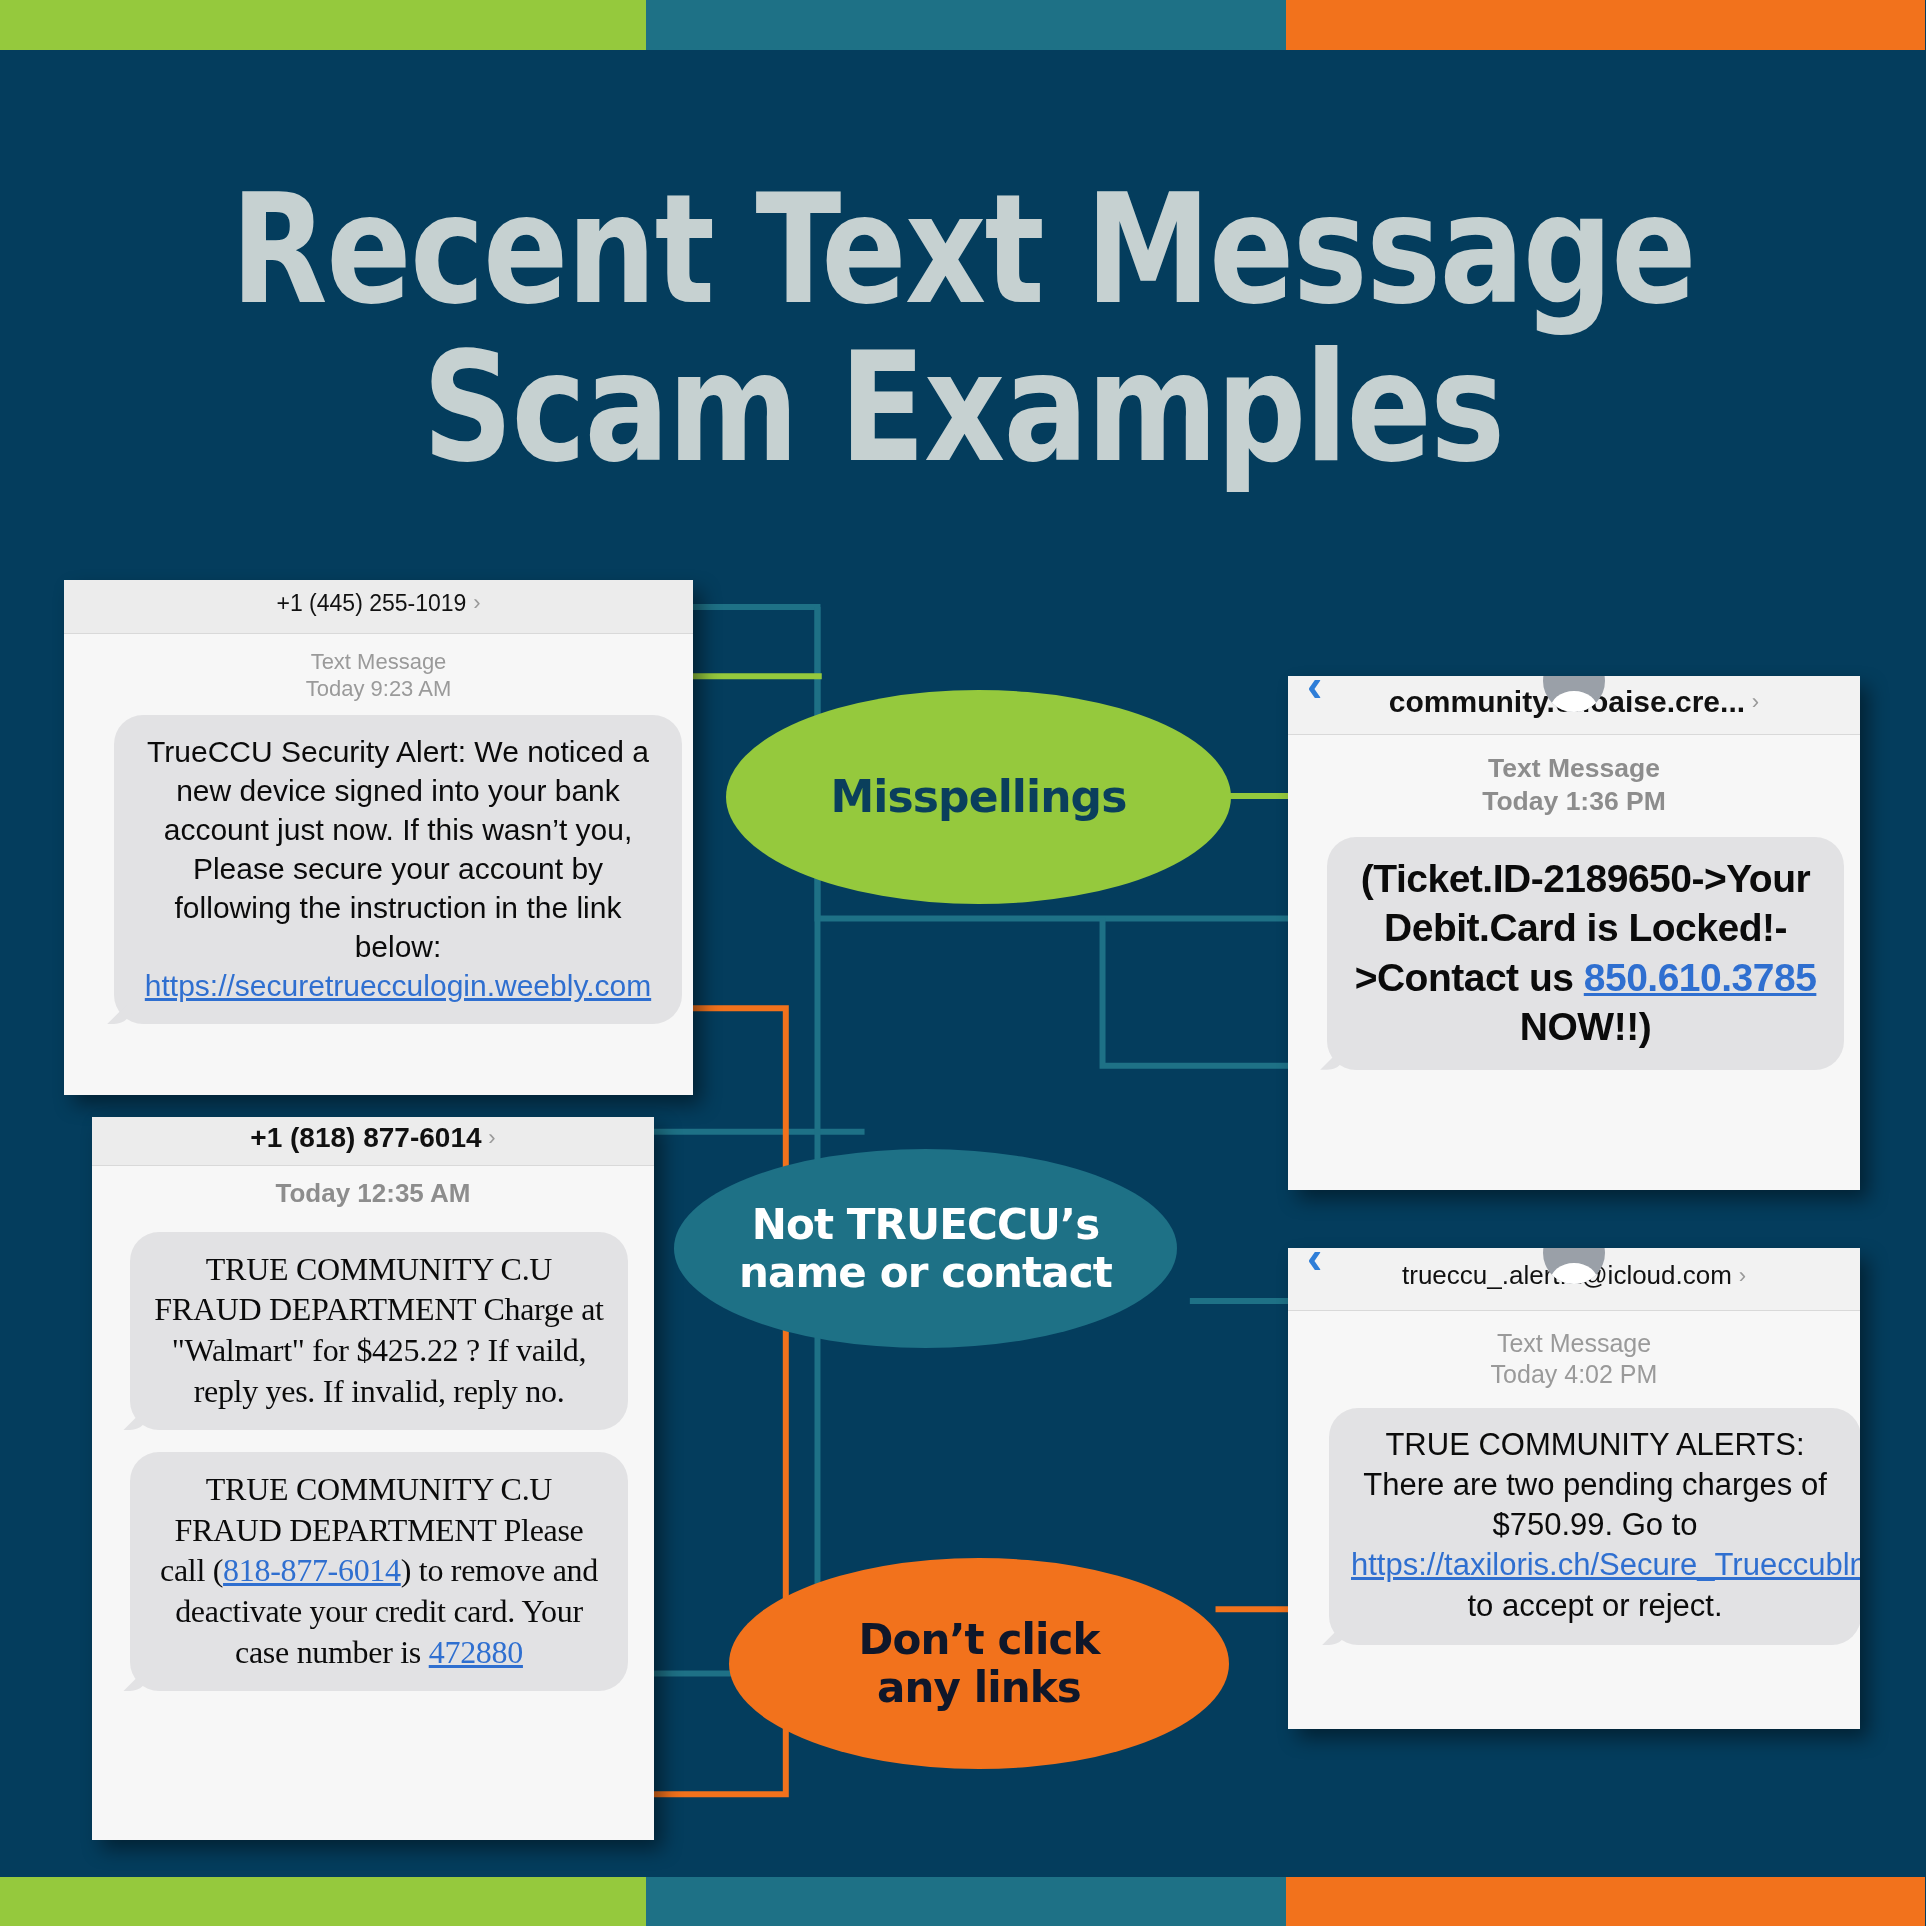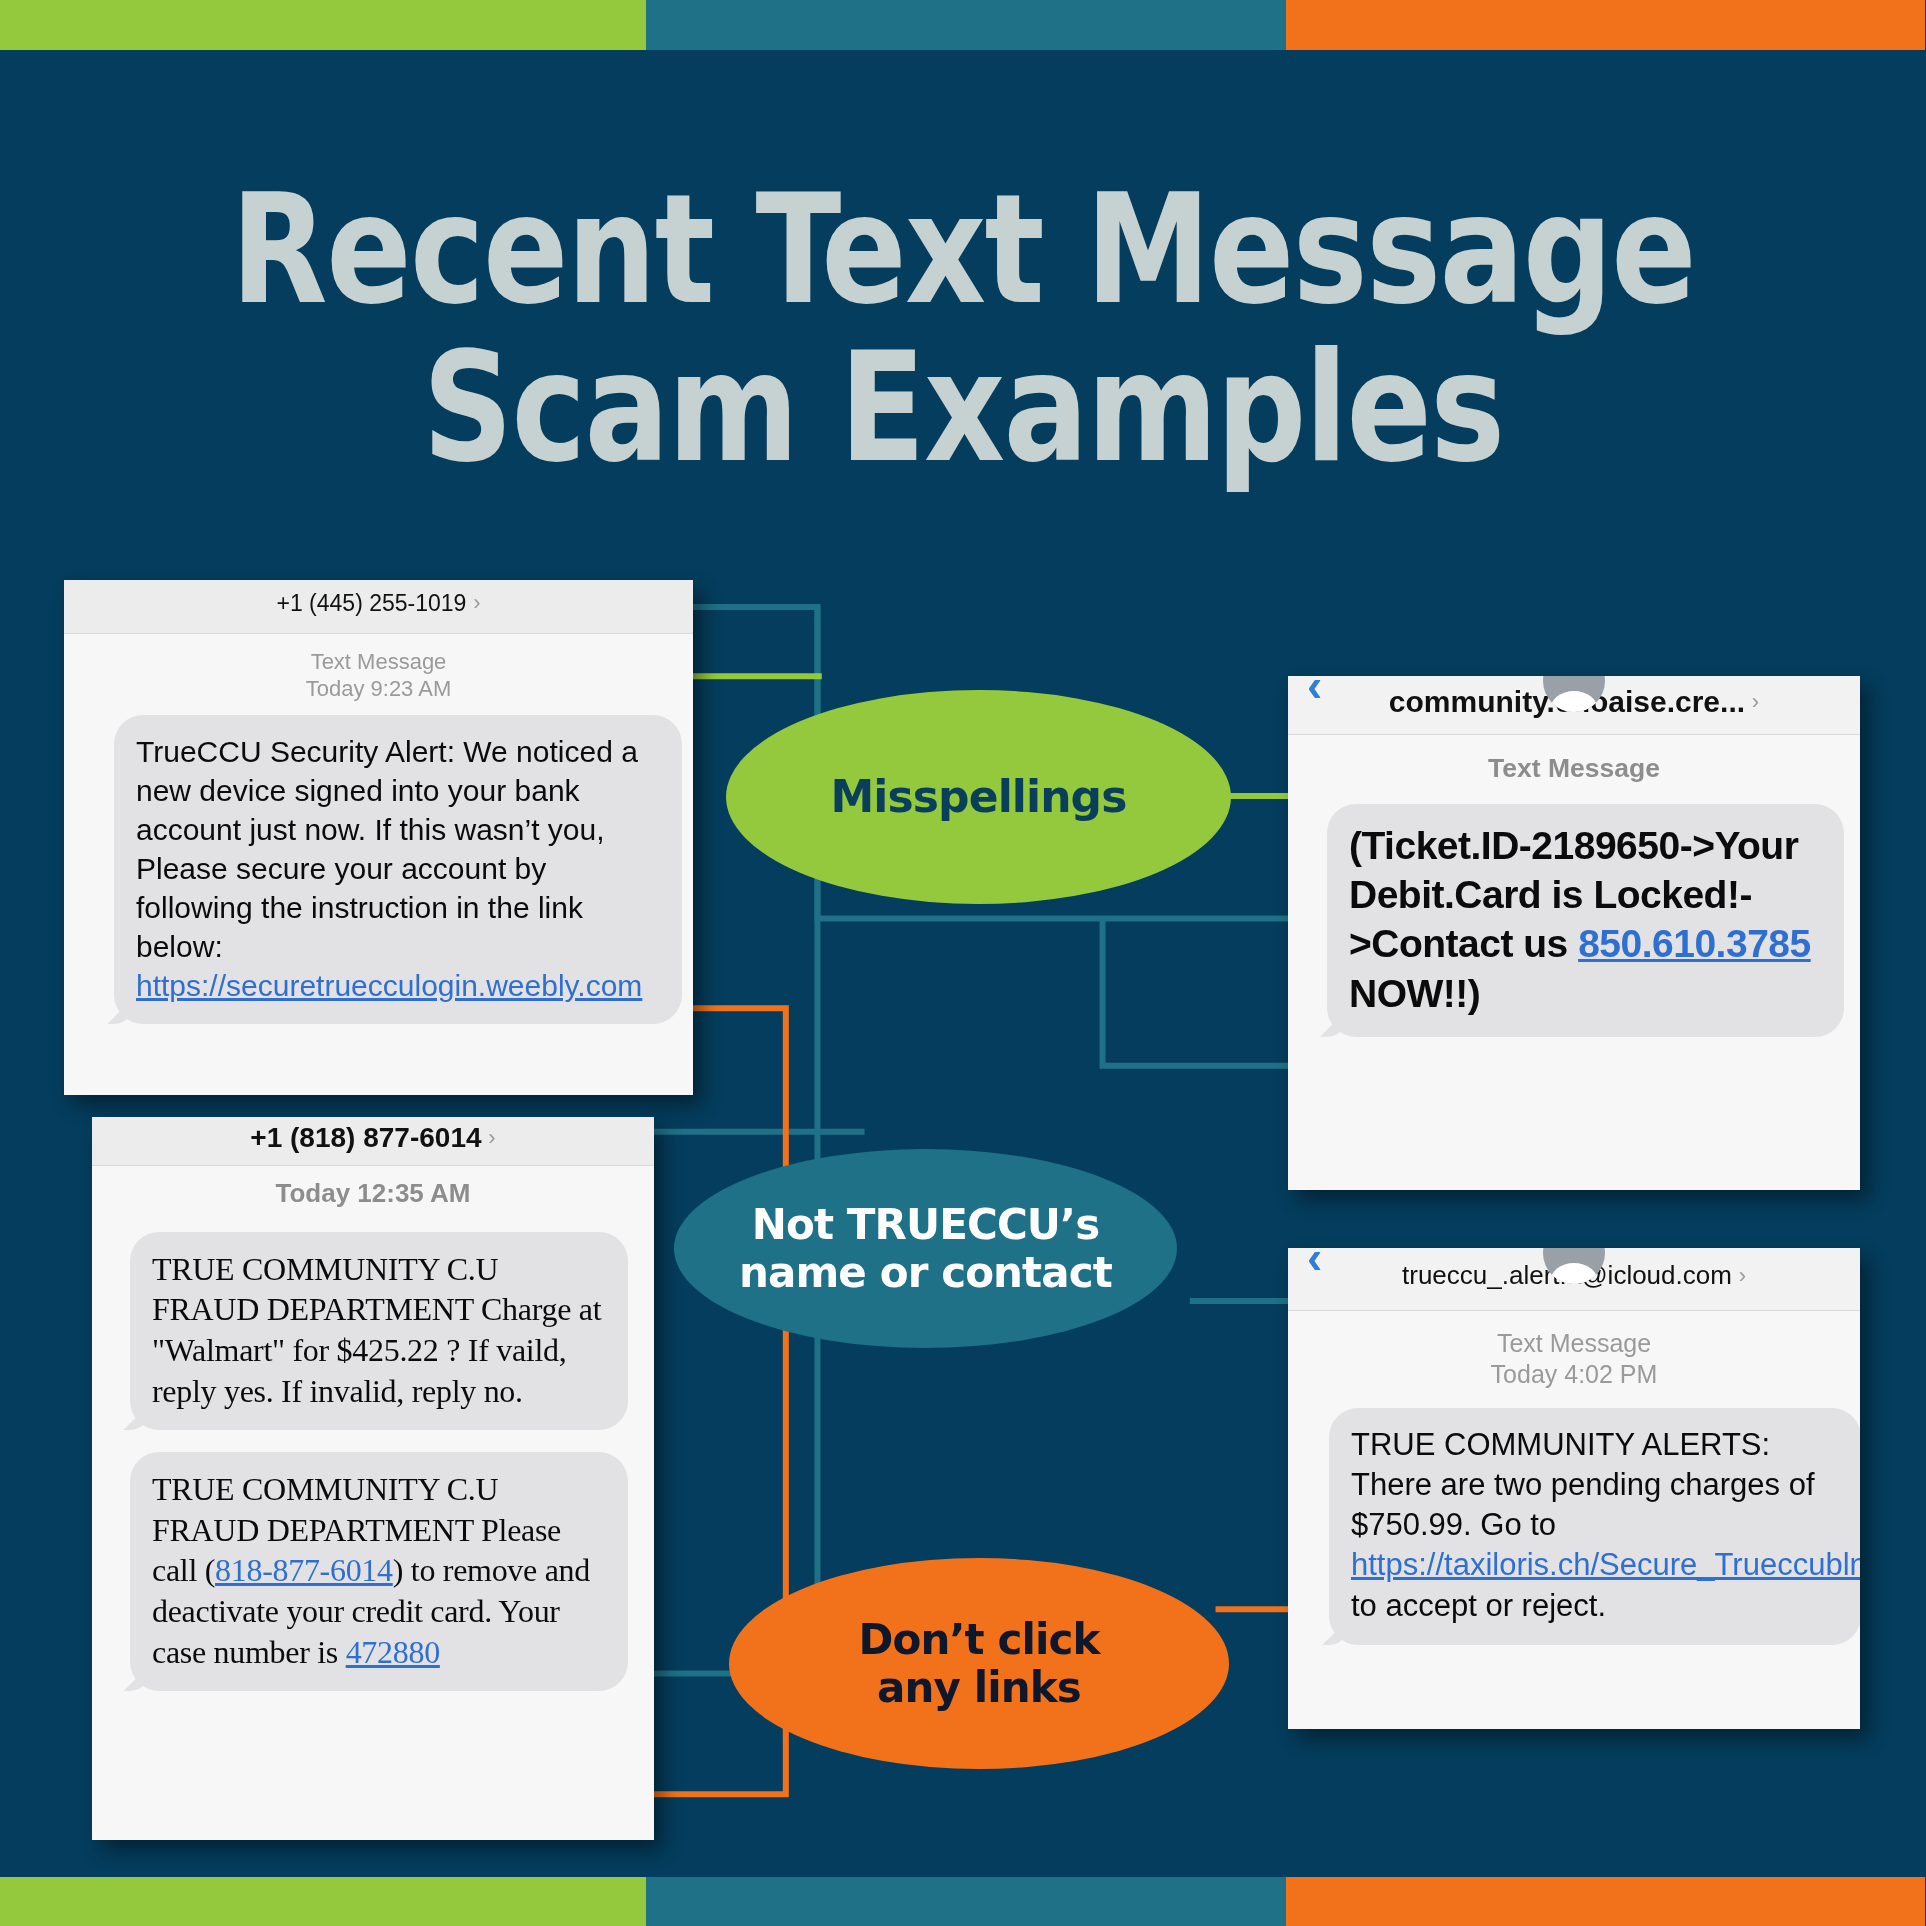--- a/index.html
+++ b/index.html
@@ -72,20 +72,21 @@
   .meta{
     text-align:center;color:#9a9a9a;font-size:22px;line-height:1.22;
     padding-top:15.4px;
   }
   .meta .when{display:block;}
   .bubble{
     background:#e2e2e4;border-radius:29px;
     padding:17px 22px 19px 22px;
     color:#0b0b0b;display:inline-block;
     position:relative;
+    text-align:center;
   }
   .bubble::after{
     content:"";position:absolute;left:-6.8px;bottom:0;
     width:26px;height:26px;background:#e2e2e4;
     border-bottom-right-radius:19px;
     clip-path:polygon(100% 0,100% 100%,0 100%);
   }
   .bubble .lnk{color:#2f6fd0;text-decoration:underline;}
 
   
@@ -228,20 +229,21 @@
       <span class="backarrow">‹</span>
       <span class="avatar"></span>
       <div class="head-id">
         <span>community.choaise.cre...</span>
         <span class="chev">›</span>
       </div>
     </div>
     <div class="card-body">
       <div class="meta">
         <span>Text Message</span>
+        <span class="when">Today 1:36 PM</span>
       </div>
       <div class="bubble"><span>(Ticket.ID-2189650-&gt;Your Debit.Card is Locked!-&gt;Contact us </span><span class="lnk">850.610.3785</span><span> NOW!!)</span></div>
     </div>
   </div>
 
   <div class="card" id="card4">
     <div class="card-head">
       <span class="backarrow">‹</span>
       <span class="avatar"></span>
       <div class="head-id">

